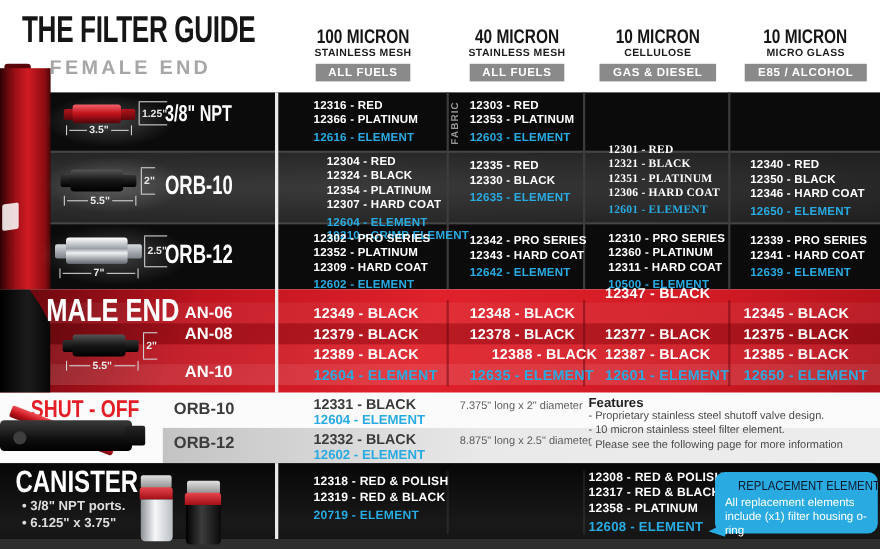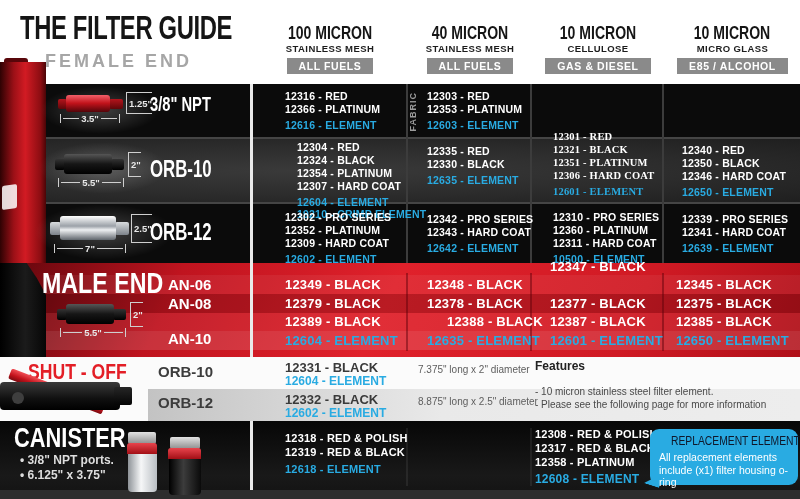--- a/index.html
+++ b/index.html
@@ -335,38 +335,39 @@
   <div class="abs valve-pivot"></div>
 
   <div class="abs so-part" style="left:285px;top:361px;">12331 - BLACK</div>
   <div class="abs so-el" style="left:285px;top:375px;">12604 - ELEMENT</div>
   <div class="abs so-part" style="left:285px;top:393px;">12332 - BLACK</div>
   <div class="abs so-el" style="left:285px;top:407px;">12602 - ELEMENT</div>
   <div class="abs so-size" style="left:418px;top:364px;">7.375" long x 2" diameter</div>
   <div class="abs so-size" style="left:418px;top:396px;">8.875" long x 2.5" diameter</div>
 
   <div class="abs feat-title" style="left:535px;top:359px;">Features</div>
+  <div class="abs feat-item" style="left:535px;top:372px;">- Proprietary stainless steel shutoff valve design.</div>
   <div class="abs feat-item" style="left:535px;top:385px;">- 10 micron stainless steel filter element.</div>
   <div class="abs feat-item" style="left:535px;top:398px;">- Please see the following page for more information</div>
 
   <div class="abs canister-title"><span class="condL" style="transform:scaleX(.78);">CANISTER</span></div>
   <div class="abs can-bullet" style="top:453px;">• 3/8" NPT ports.</div>
   <div class="abs can-bullet" style="top:468px;">• 6.125" x 3.75"</div>
 
   <div class="abs bracket" style="left:128px;top:432px;width:28px;height:12px;"></div>
   <div class="abs cancap" style="left:127px;top:443px;width:30px;height:11px;"></div>
   <div class="abs canbody chrome" style="left:128px;top:454px;width:29px;height:38px;"></div>
   <div class="abs bracket" style="left:170px;top:437px;width:30px;height:12px;"></div>
   <div class="abs cancap" style="left:168px;top:448px;width:33px;height:11px;"></div>
   <div class="abs canbody blk" style="left:169px;top:459px;width:32px;height:36px;"></div>
 
   <div class="cell" style="left:285px;top:433px;">
     <div class="pline" style="font-size:11px;line-height:11.5px;">12318 - RED &amp; POLISH</div>
     <div class="pline" style="font-size:11px;line-height:11.5px;">12319 - RED &amp; BLACK</div>
-    <div class="eline first" style="font-size:11px;">12618 - ELEMENT</div>
+    <div class="eline first" style="font-size:11px;">20719 - ELEMENT</div>
   </div>
   <div class="cell" style="left:535px;top:429px;">
     <div class="pline" style="font-size:11px;line-height:11.5px;">12308 - RED &amp; POLISH</div>
     <div class="pline" style="font-size:11px;line-height:11.5px;">12317 - RED &amp; BLACK</div>
     <div class="pline" style="font-size:11px;line-height:11.5px;">12358 - PLATINUM</div>
     <div class="eline first" style="font-size:12px;">12608 - ELEMENT</div>
   </div>
 
   <div class="abs callout-tail"></div>
   <div class="abs callout">

